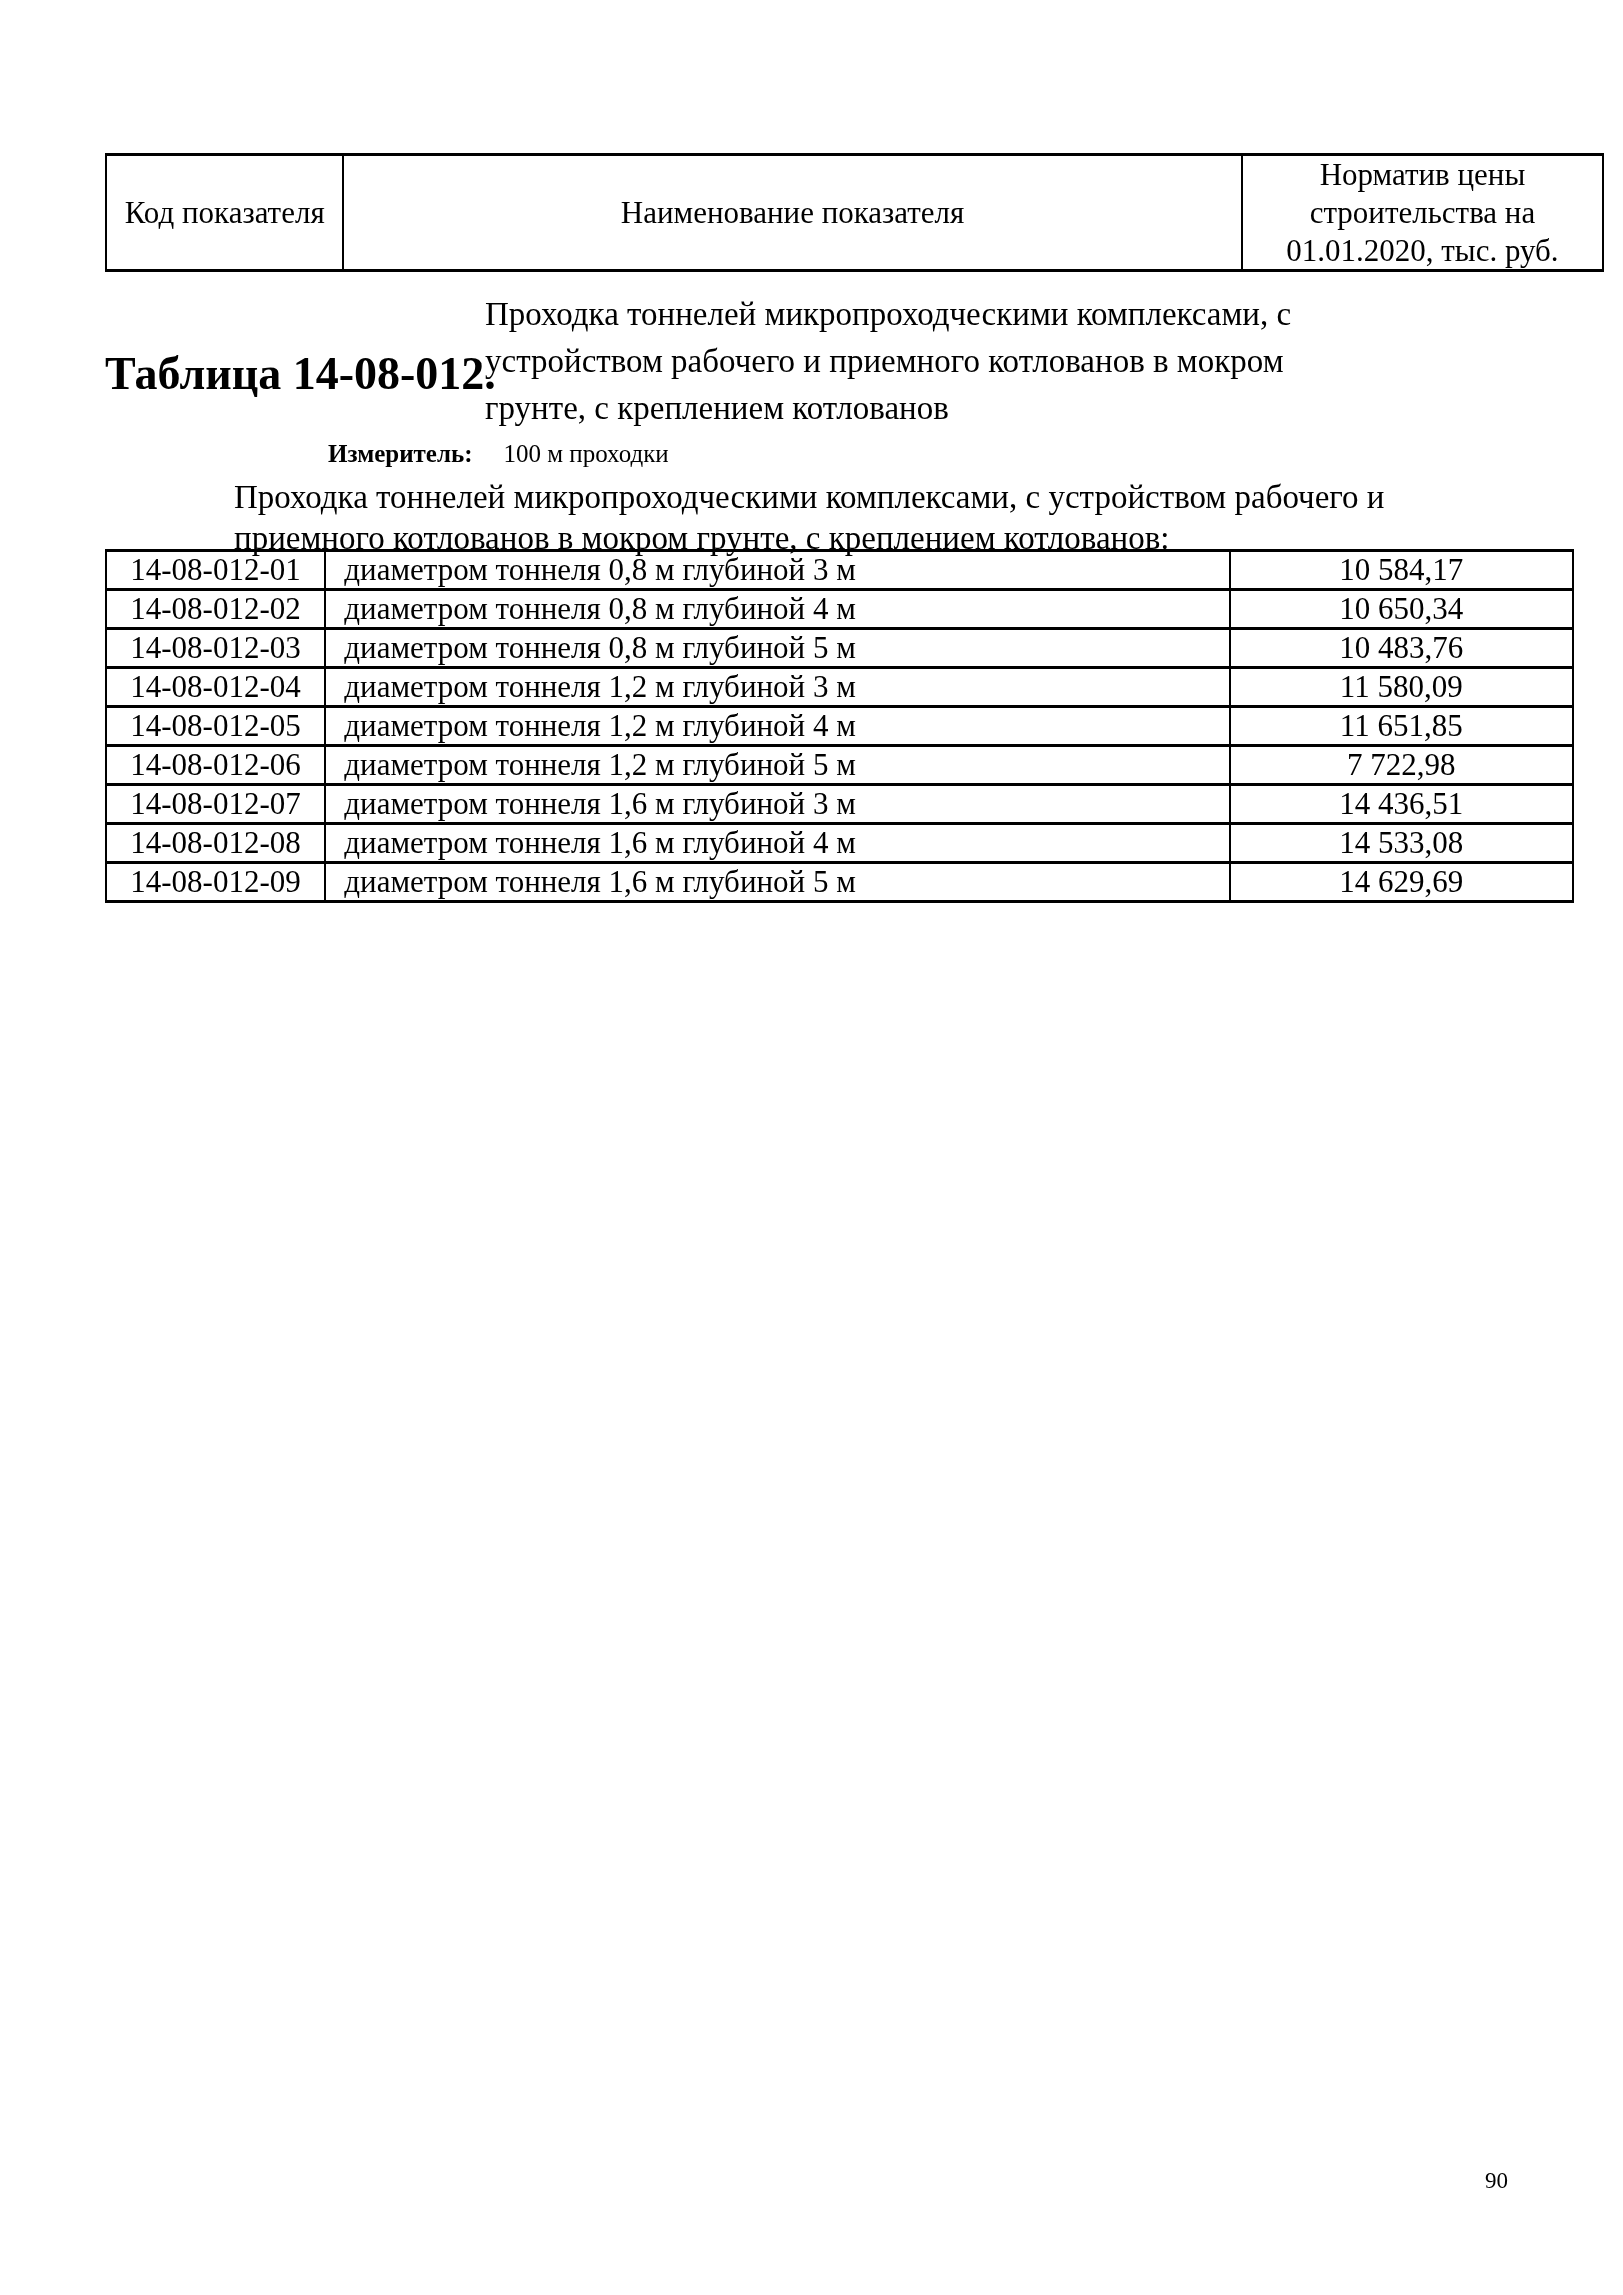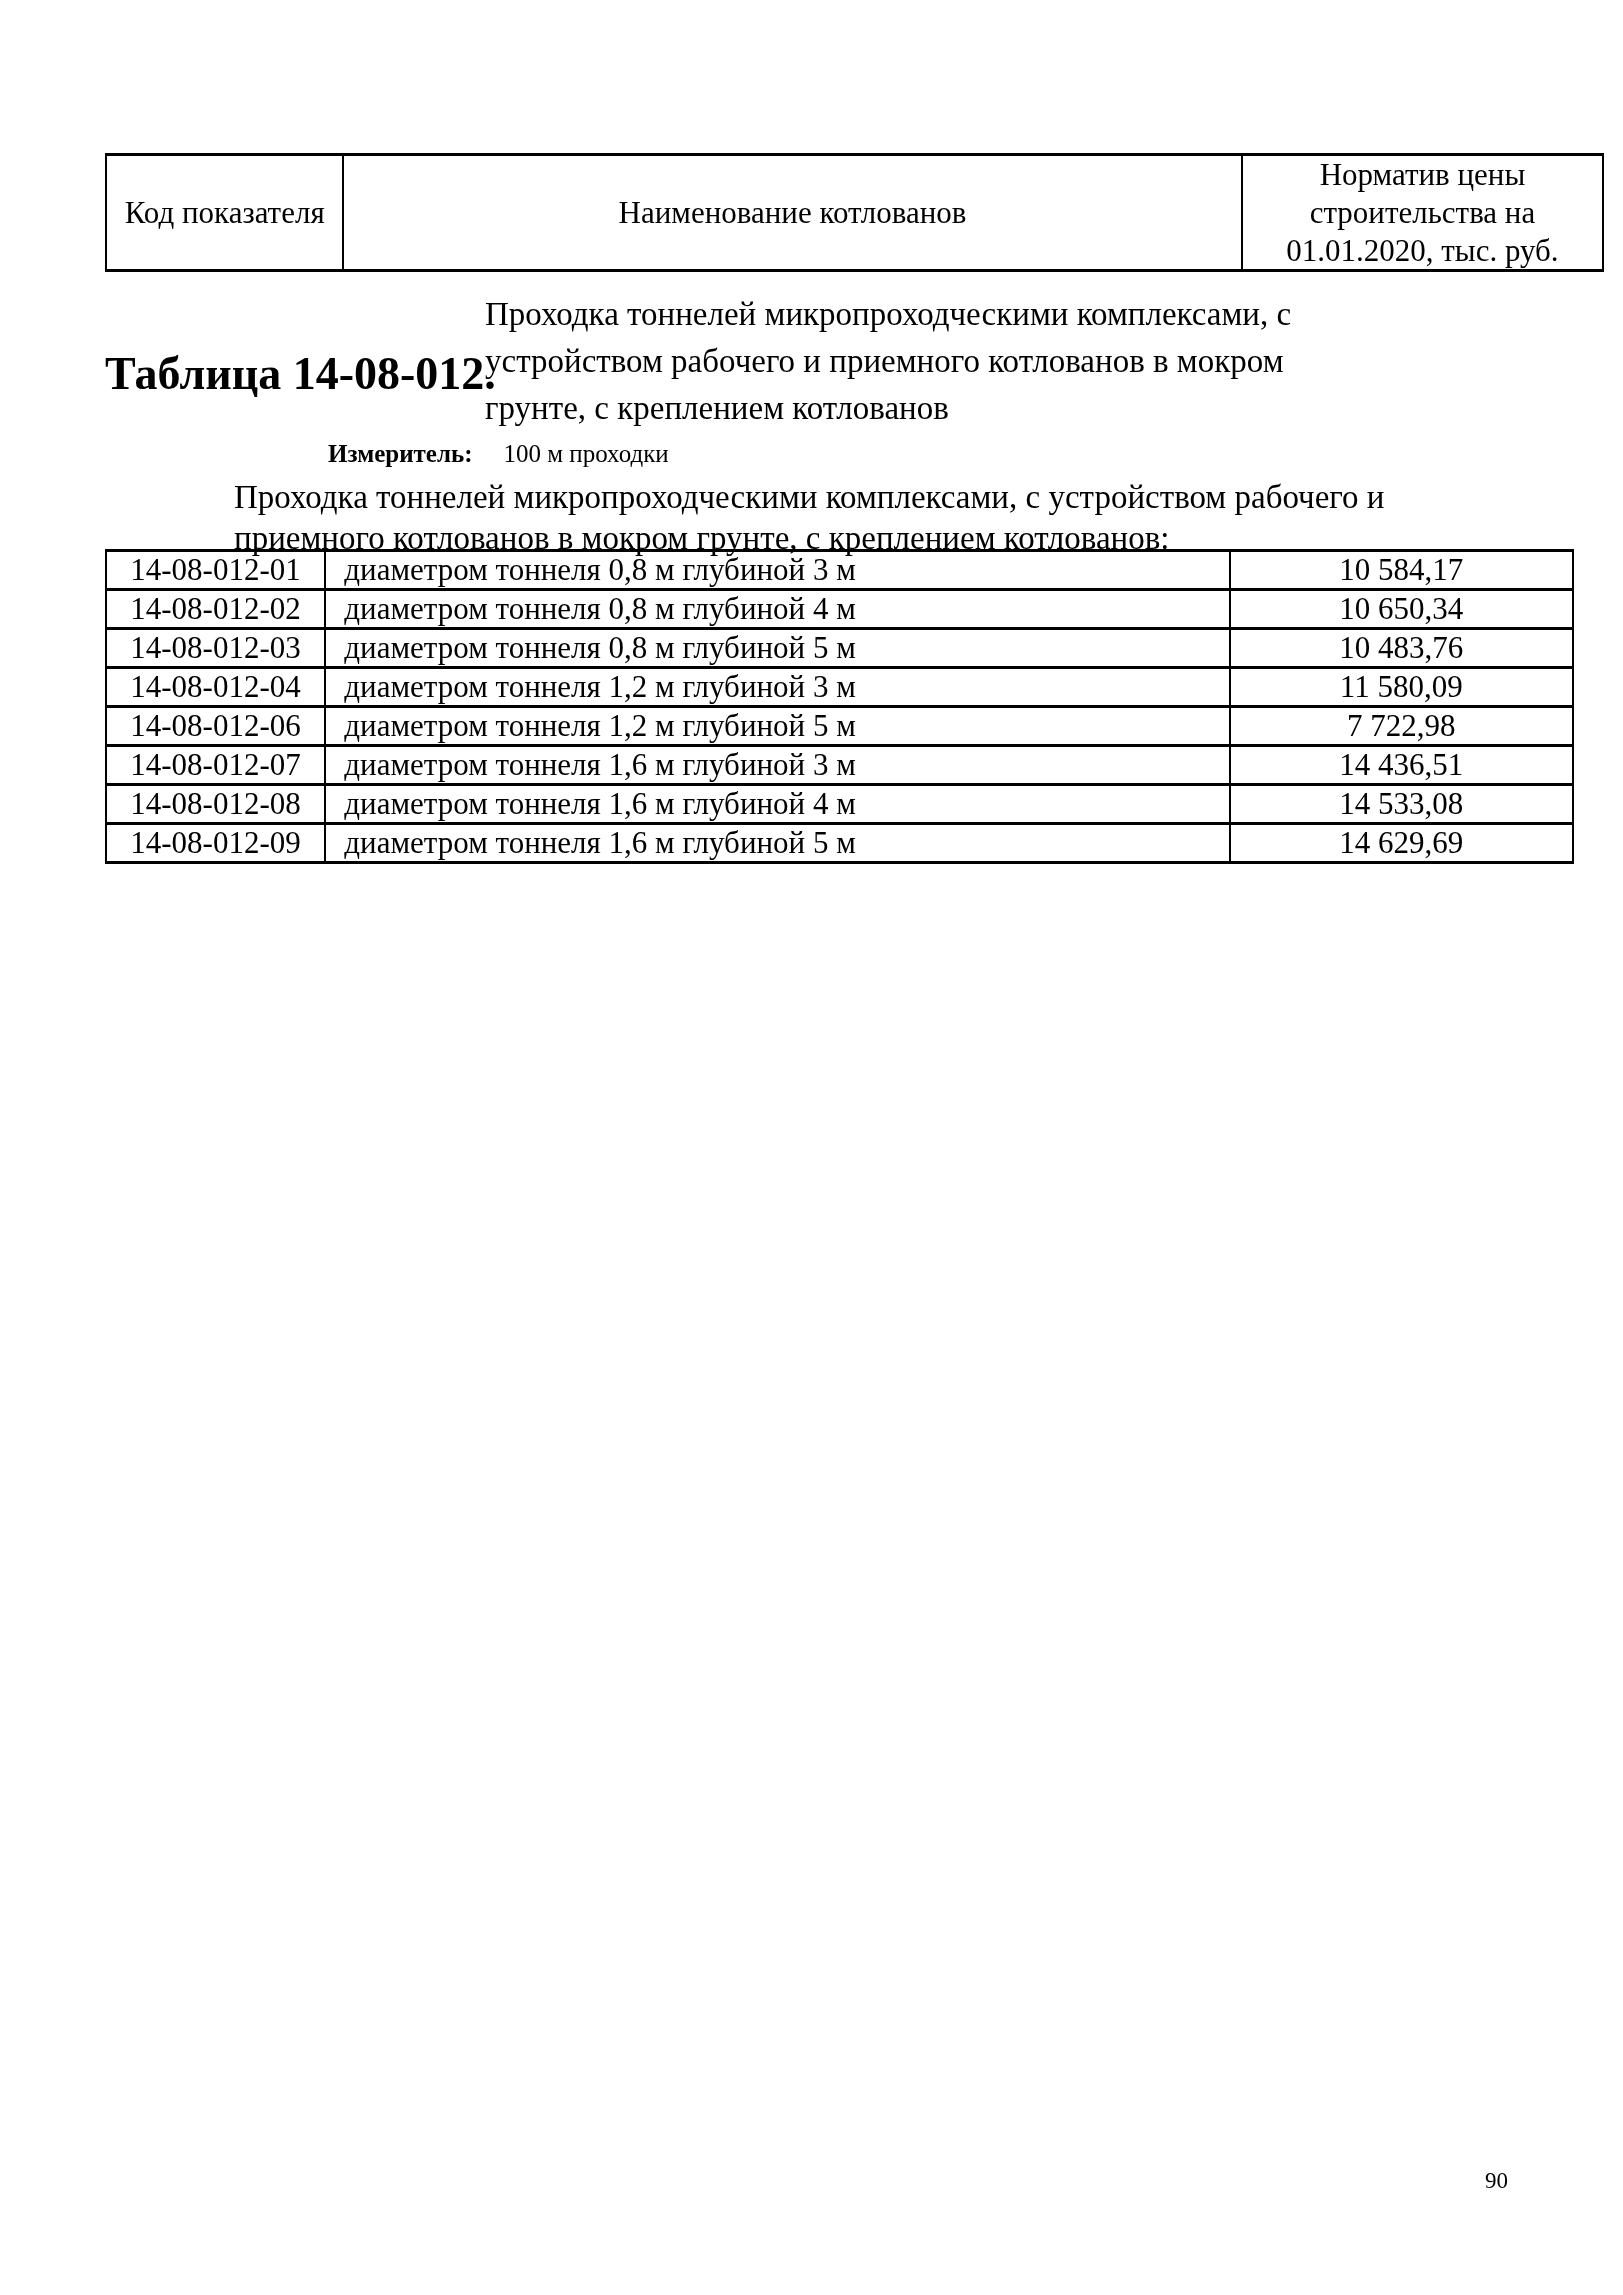--- a/index.html
+++ b/index.html
@@ -118,21 +118,21 @@
     font-size: 23px;
   }
 </style>
 </head>
 <body>
 
 <table class="header-table">
   <tbody>
     <tr>
       <td class="col-code">Код показателя</td>
-      <td class="col-name">Наименование котлованов</td>
+      <td class="col-name">Наименование показателя</td>
       <td class="col-price">Норматив цены строительства на 01.01.2020, тыс. руб.</td>
     </tr>
   </tbody>
 </table>
 
 <div class="caption">
   <div class="caption-label">Таблица 14-08-012.</div>
   <div class="caption-title">Проходка тоннелей микропроходческими комплексами, с устройством рабочего и приемного котлованов в мокром грунте, с креплением котлованов</div>
 </div>
 
@@ -158,20 +158,25 @@
       <td class="cell-code">14-08-012-03</td>
       <td class="cell-name">диаметром тоннеля 0,8 м глубиной 5 м</td>
       <td class="cell-price">10 483,76</td>
     </tr>
     <tr>
       <td class="cell-code">14-08-012-04</td>
       <td class="cell-name">диаметром тоннеля 1,2 м глубиной 3 м</td>
       <td class="cell-price">11 580,09</td>
     </tr>
     <tr>
+      <td class="cell-code">14-08-012-05</td>
+      <td class="cell-name">диаметром тоннеля 1,2 м глубиной 4 м</td>
+      <td class="cell-price">11 651,85</td>
+    </tr>
+    <tr>
       <td class="cell-code">14-08-012-06</td>
       <td class="cell-name">диаметром тоннеля 1,2 м глубиной 5 м</td>
       <td class="cell-price">7 722,98</td>
     </tr>
     <tr>
       <td class="cell-code">14-08-012-07</td>
       <td class="cell-name">диаметром тоннеля 1,6 м глубиной 3 м</td>
       <td class="cell-price">14 436,51</td>
     </tr>
     <tr>

